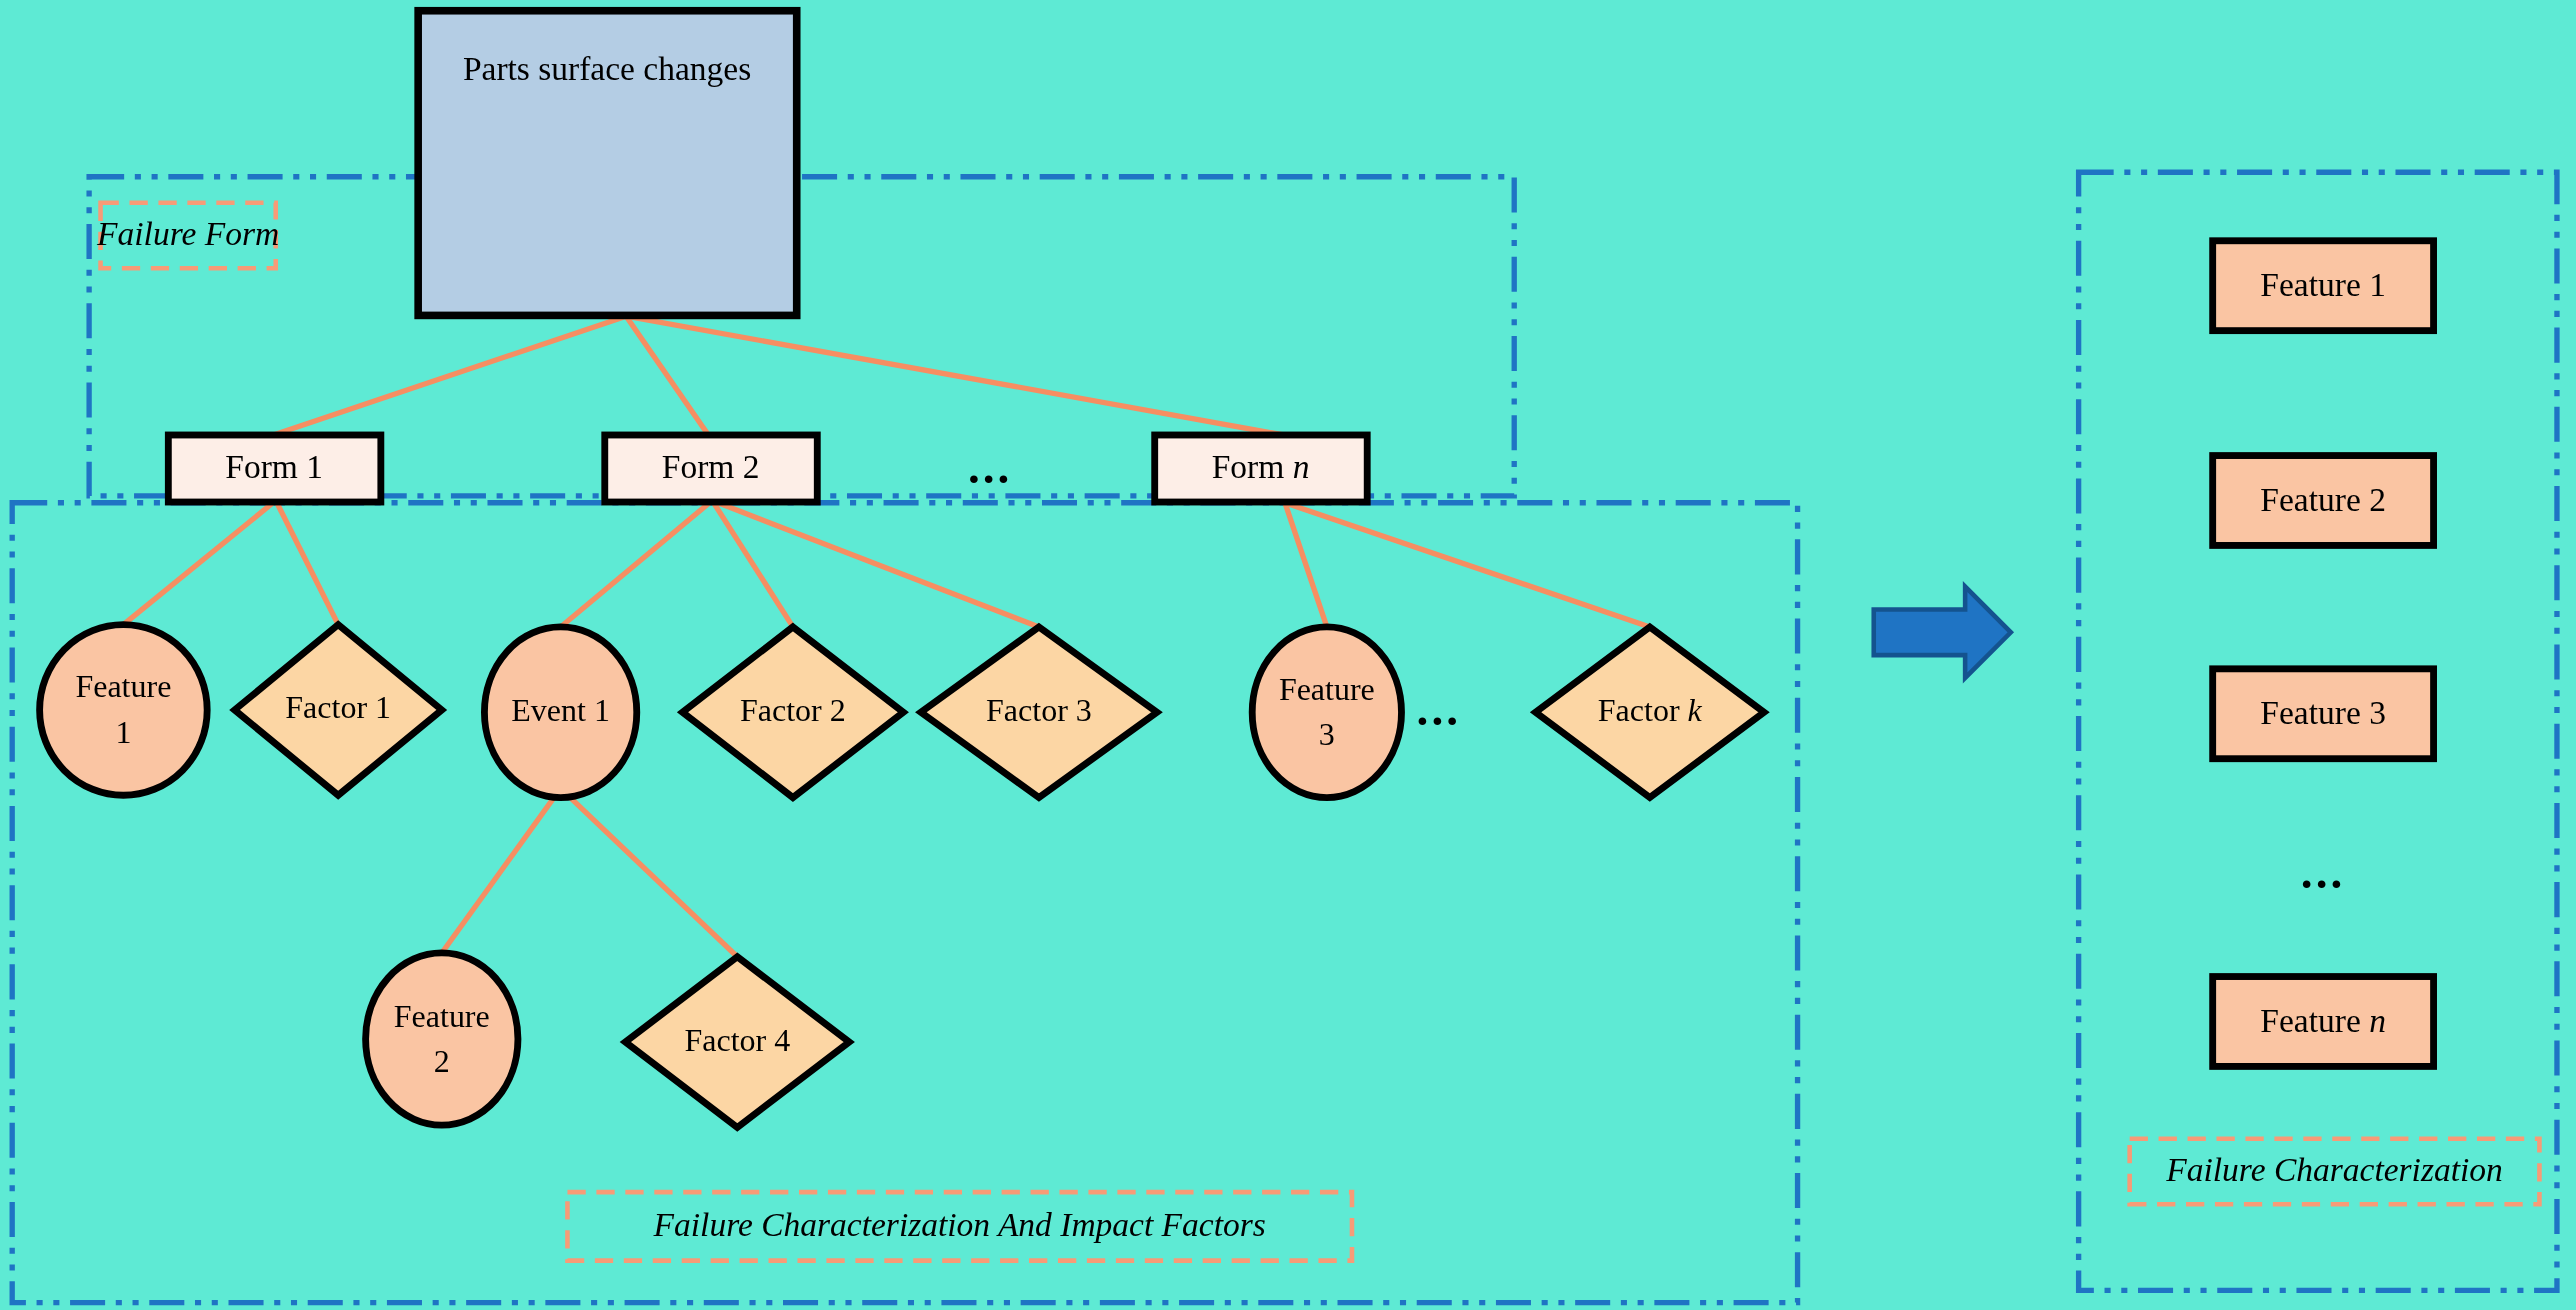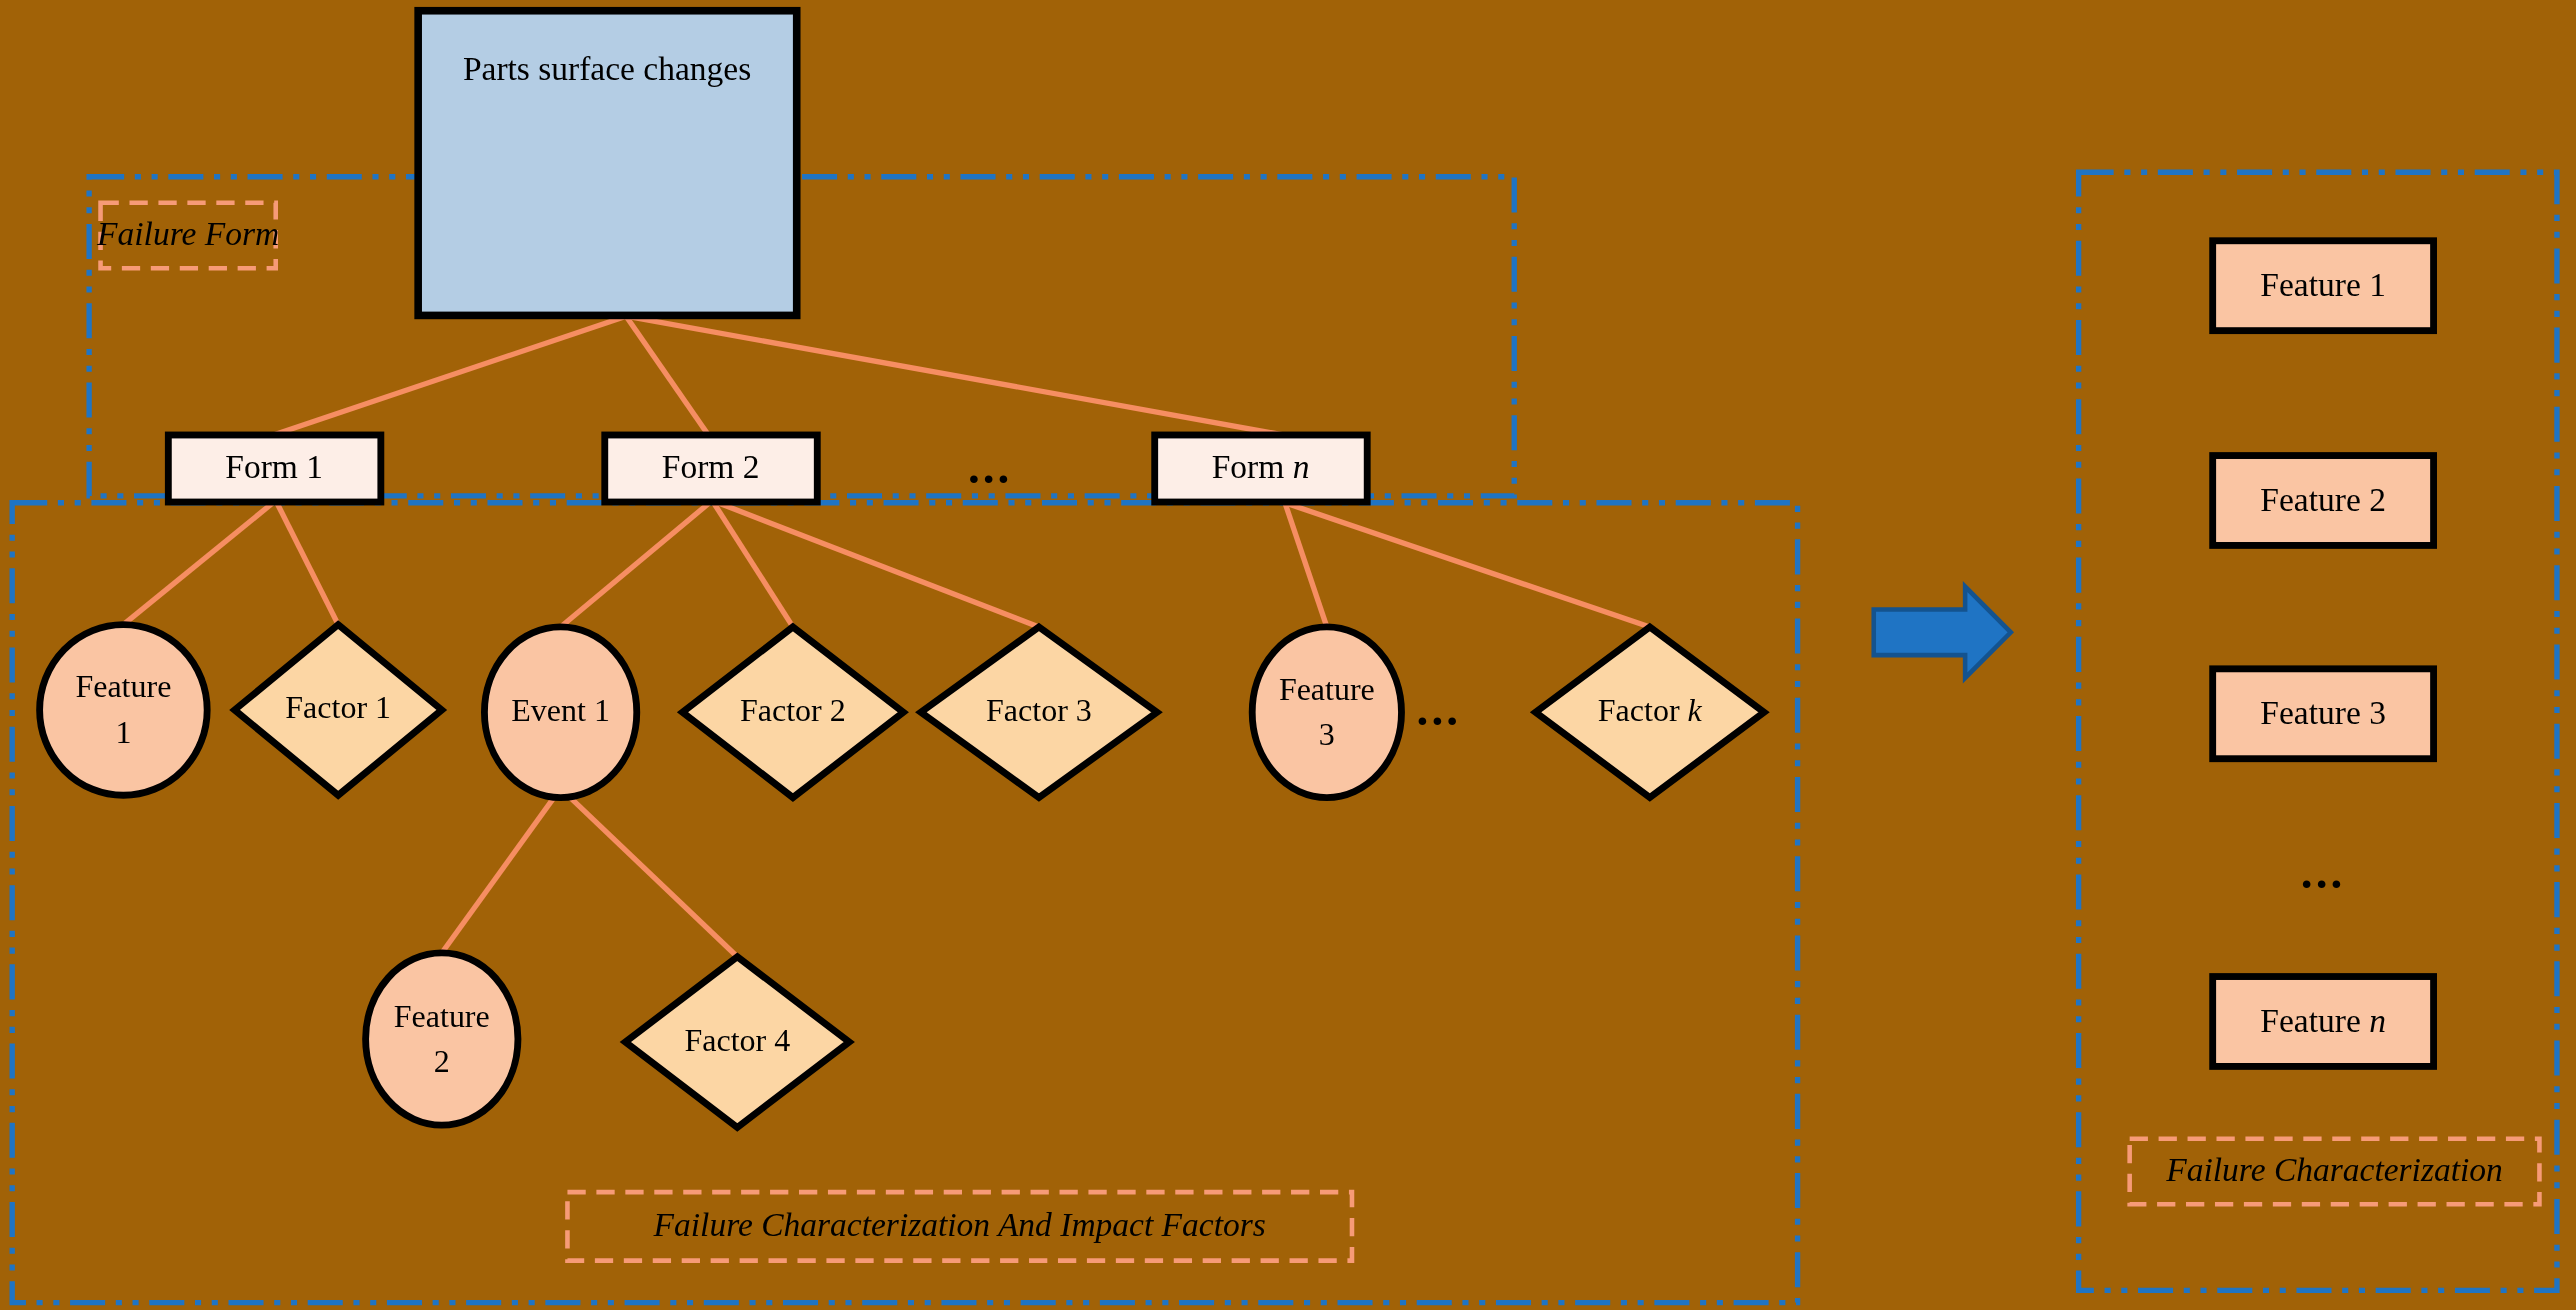--- a/index.html
+++ b/index.html
@@ -7,21 +7,21 @@
     padding: 0;
     background: #ffffff;
   }
   body {
     font-family: "Liberation Serif", "DejaVu Serif", serif;
   }
   #canvas {
     position: relative;
     width: 2576px;
     height: 1311px;
-    background: #a16207;
+    background: #5eead4;
     overflow: hidden;
   }
   svg.diagram {
     position: absolute;
     left: 0;
     top: 0;
     width: 2576px;
     height: 1311px;
   }
   .node-text {

